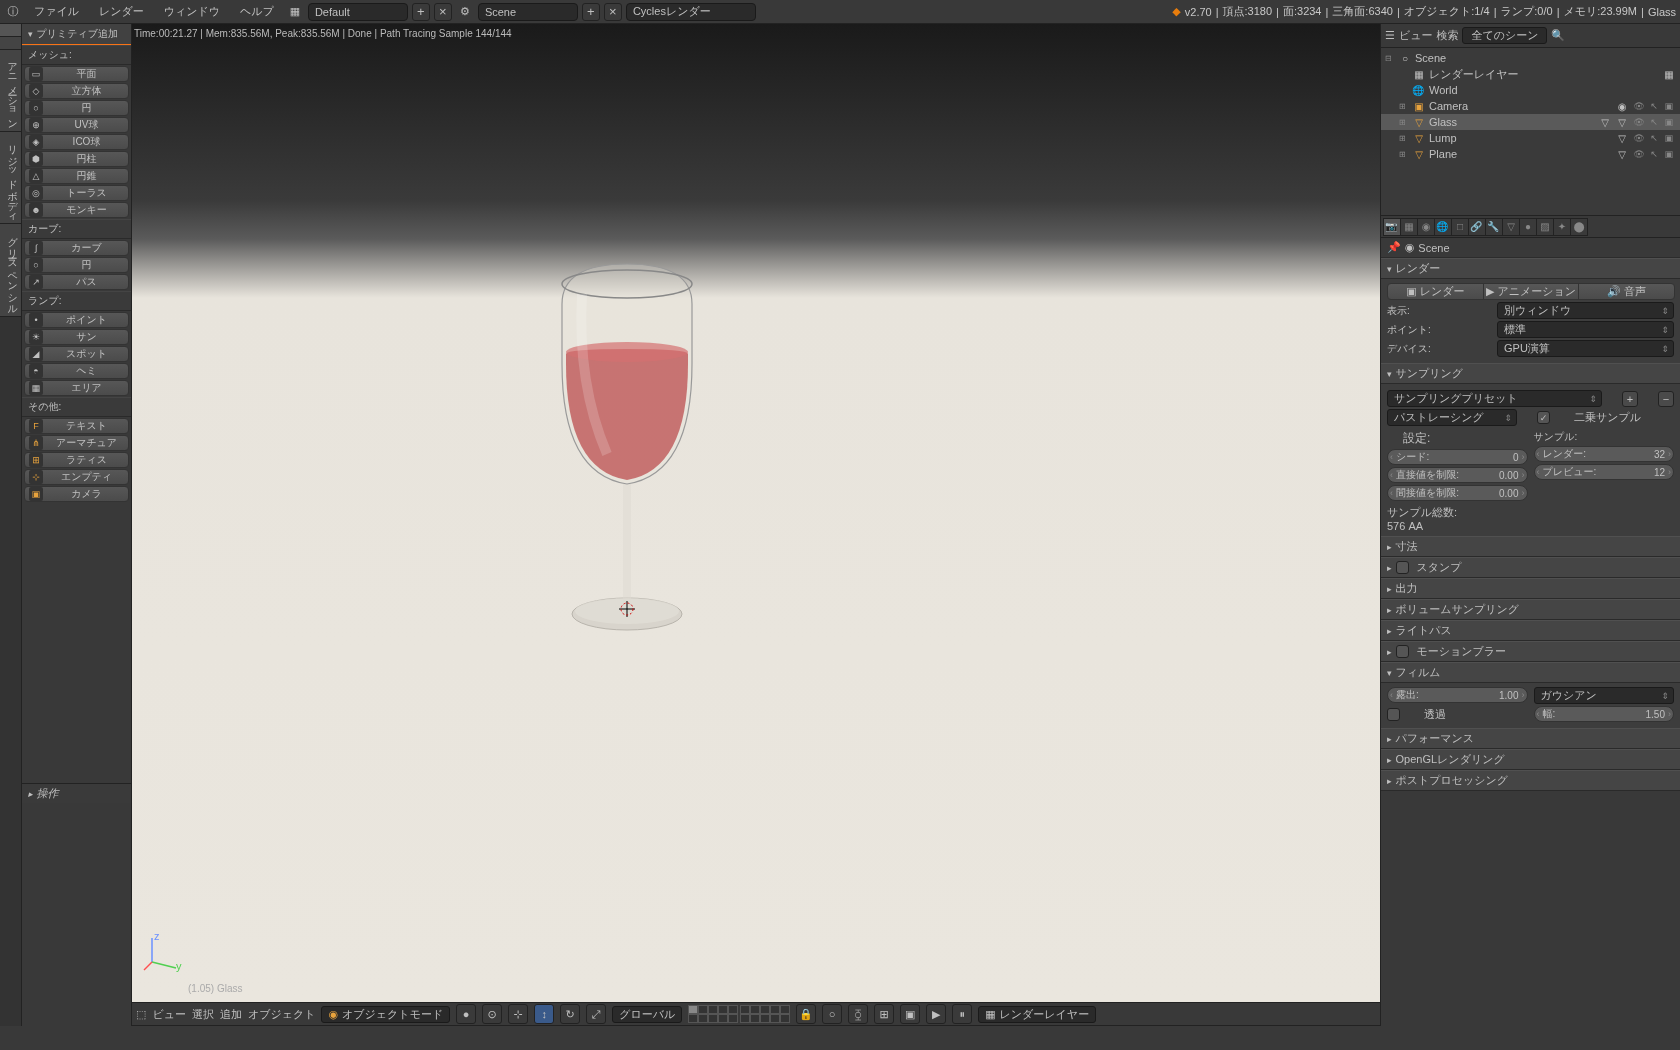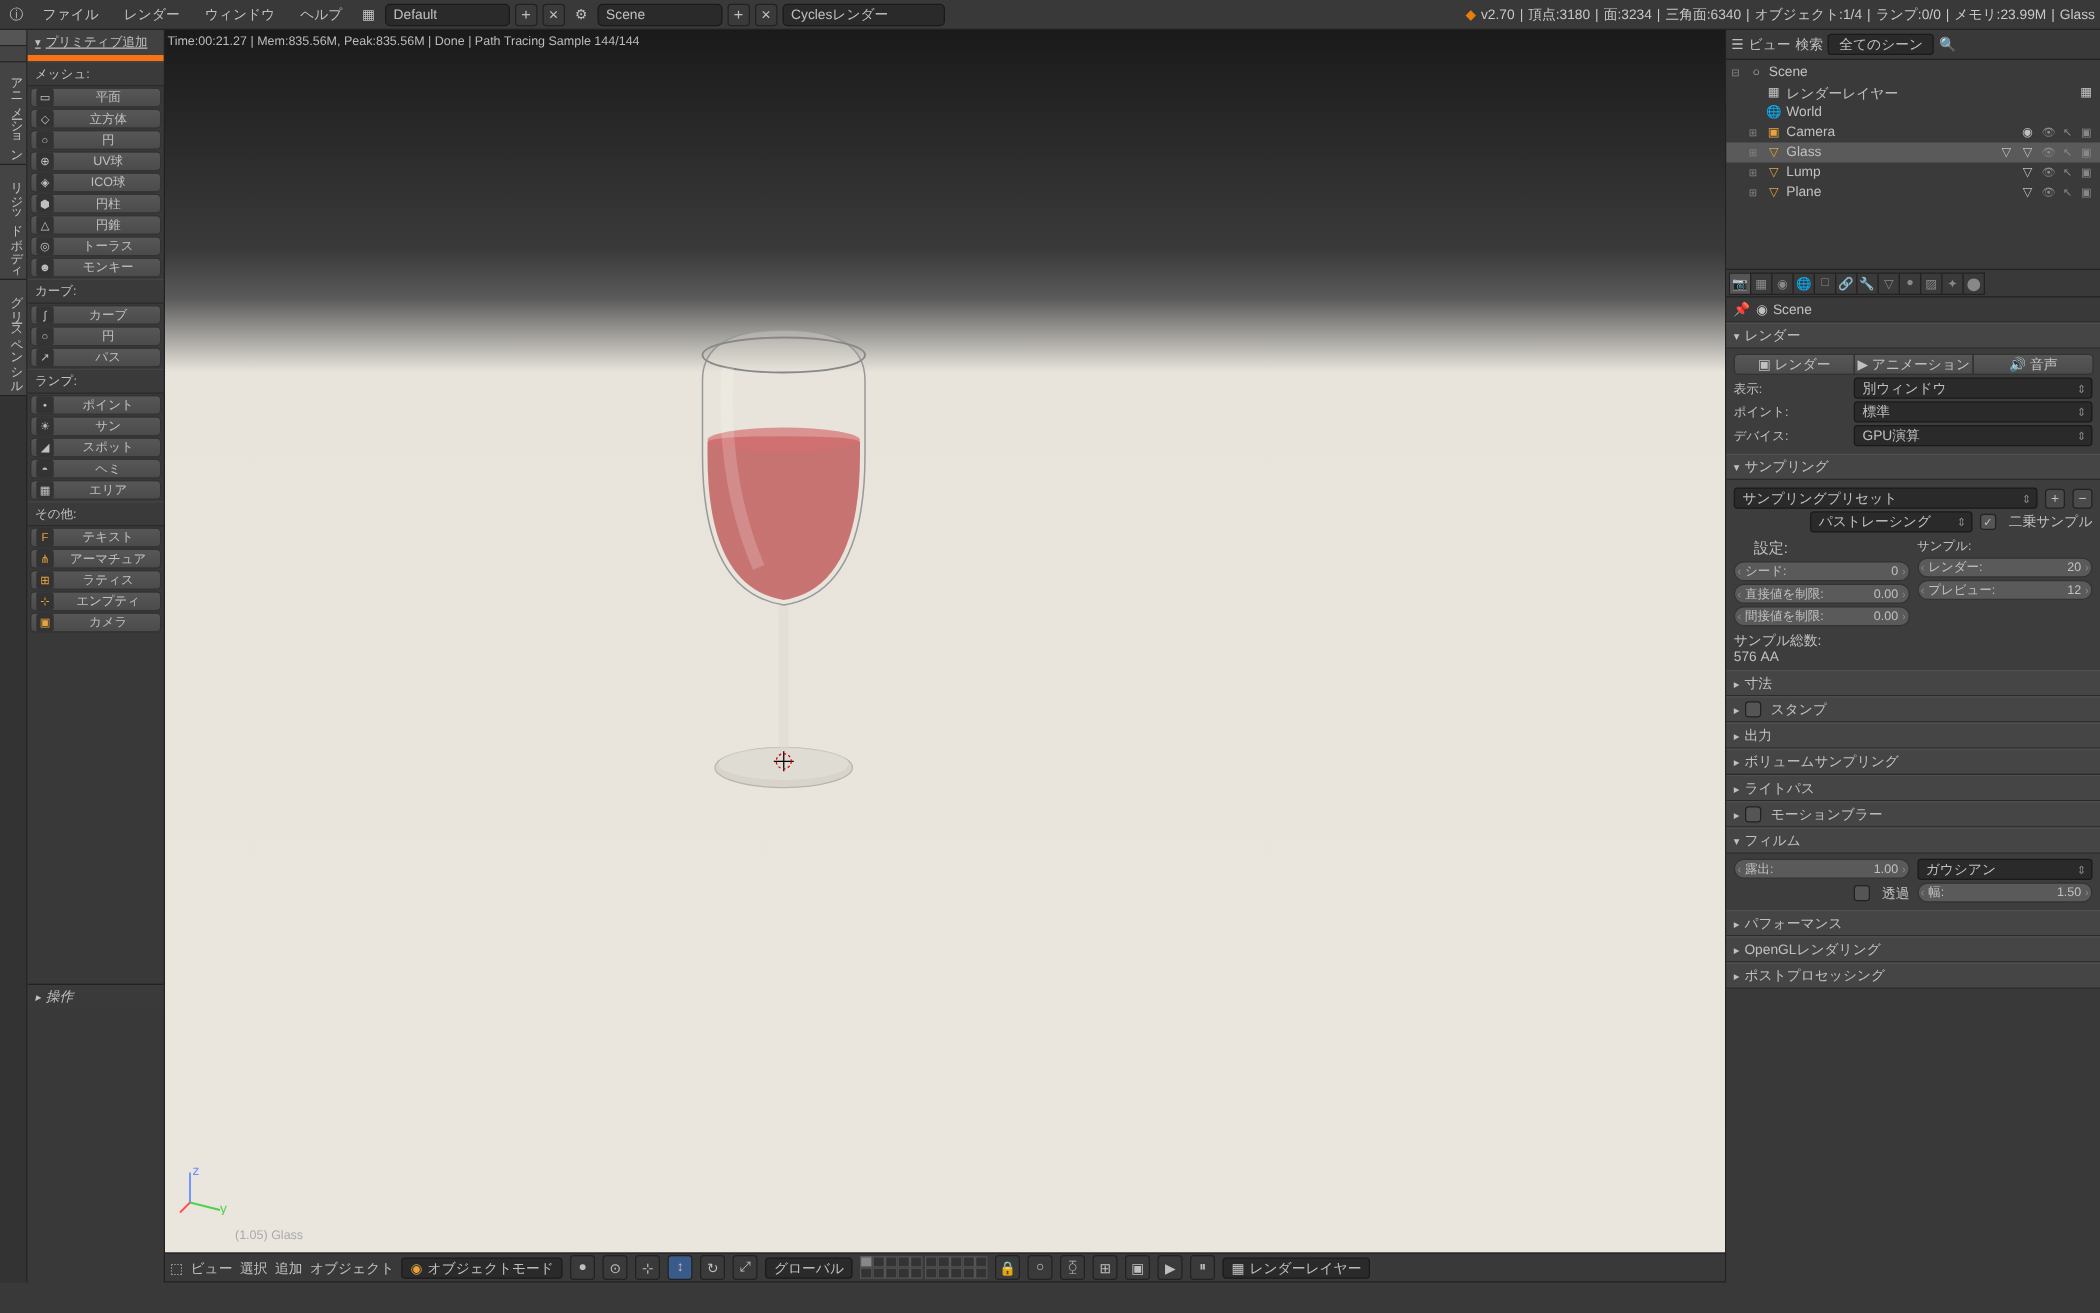--- a/index.html
+++ b/index.html
@@ -13,21 +13,21 @@
 .topbar .btns { background:#3a3a3a; border:1px solid #222; border-radius:3px; height:18px; width:18px; display:flex; align-items:center; justify-content:center; cursor:pointer; font-size:13px; line-height:1; }
 .stats { margin-left:auto; color:#c8c8c8; display:flex; gap:4px; align-items:center; }
 
 
 .main { display:flex; height:1002px; }
 .leftcol { width:22px; background:#333; border-right:1px solid #222; display:flex; flex-direction:column; }
 .lefttab { writing-mode:vertical-rl; padding:6px 2px; font-size:10px; background:#444; border-bottom:1px solid #222; cursor:pointer; text-align:center; }
 .lefttab.active { background:#555; }
 
 .toolshelf { width:110px; background:#393939; border-right:1px solid #222; overflow:hidden; }
-.ts-header { background:#414141; border-bottom:5px solid #f97316; padding:3px 6px; font-size:10px; display:flex; align-items:center; gap:4px;text-decoration:underline; }
+.ts-header { background:#414141; border-bottom:1px solid #f97316; padding:3px 6px; font-size:10px; display:flex; align-items:center; gap:4px; }
 .ts-header::before { content:"▾"; font-size:9px; }
 .ts-cat { background:#3a3a3a; padding:2px 6px; font-size:10px; border-top:1px solid #444; border-bottom:1px solid #2a2a2a; }
 .ts-btn { display:flex; align-items:center; gap:6px; padding:2px 4px; margin:1px 2px; background:linear-gradient(#575757,#4b4b4b); border:1px solid #333; border-radius:4px; cursor:pointer; height:16px; }
 .ts-btn .ico { width:14px; height:14px; background:#333; border-radius:2px; display:flex; align-items:center; justify-content:center; font-size:9px; }
 .ts-btn span.lbl { flex:1; text-align:center; font-size:10px; }
 
 .viewport { flex:1; position:relative; background:#393939; display:flex; flex-direction:column; }
 .vp-info { position:absolute; top:4px; left:2px; color:#bbb; font-size:10px; z-index:2; }
 .vp-render { flex:1; position:relative; overflow:hidden; }
 .vp-render .surface { position:absolute; inset:0; background:linear-gradient(180deg,#1a1a1a 0%,#3a3a3a 18%,#5b5b5b 22%, #e8e4dc 28%, #eae6de 100%); }
@@ -51,21 +51,21 @@
 .proptabs { height:22px; background:#393939; border-bottom:1px solid #222; display:flex; align-items:center; padding:0 2px; gap:0; }
 .ptab { width:18px; height:18px; background:#3a3a3a; border:1px solid #222; display:flex; align-items:center; justify-content:center; font-size:10px; cursor:pointer; color:#888; margin-right:-1px; }
 .ptab.active { background:#555; color:#ddd; }
 
 .propbody { flex:1; overflow-y:auto; background:#393939; }
 .breadcrumb { display:flex; align-items:center; gap:4px; padding:3px 6px; border-bottom:1px solid #2c2c2c; }
 .panel-hdr { background:#454545; padding:2px 6px; border-top:1px solid #505050; border-bottom:1px solid #2a2a2a; display:flex; align-items:center; gap:4px; cursor:pointer; }
 .panel-hdr::before { content:"▾"; font-size:9px; }
 .panel-hdr.collapsed::before { content:"▸"; }
 .panel-body { padding:4px 6px; background:#3d3d3d; }
-.panel-body .row { display:flex; align-items:center; gap:6px; margin:2px 0;justify-content:flex-end; }
+.panel-body .row { display:flex; align-items:center; gap:20px; margin:2px 0; }
 .panel-body .row .lbl { width:90px; font-size:10px; }
 .panel-body .dropdown { flex:1; background:#2a2a2a; border:1px solid #1a1a1a; border-radius:3px; height:17px; display:flex; align-items:center; padding:0 6px; position:relative; }
 .panel-body .dropdown::after { content:"⇕"; position:absolute; right:4px; font-size:9px; color:#888; }
 .numfield { background:#5a5a5a; border:1px solid #333; border-radius:8px; height:16px; display:flex; align-items:center; padding:0 8px; flex:1; position:relative; cursor:ew-resize; }
 .numfield .nlbl { flex:1; font-size:10px; }
 .numfield .nval { font-size:10px; }
 .numfield::before { content:"‹"; position:absolute; left:2px; font-size:9px; color:#888; }
 .numfield::after { content:"›"; position:absolute; right:2px; font-size:9px; color:#888; }
 .twocol { display:flex; gap:6px; }
 .twocol > div { flex:1; }
@@ -475,21 +475,21 @@
               </div>
             <div class="numfield" style="margin-top:2px">
                 <span class="nlbl">間接値を制限:</span>
                 <span class="nval">0.00</span>
               </div>
           </div>
           <div>
             <div style="font-size:10px;margin:2px 0">サンプル:</div>
             <div class="numfield">
                 <span class="nlbl">レンダー:</span>
-                <span class="nval">20</span>
+                <span class="nval">32</span>
               </div>
             <div class="numfield" style="margin-top:2px">
                 <span class="nlbl">プレビュー:</span>
                 <span class="nval">12</span>
               </div>
           </div>
         </div>
         <div style="margin-top:4px;font-size:10px"><span>サンプル総数:</span><br><span>576 AA</span></div>
       </div>
 

